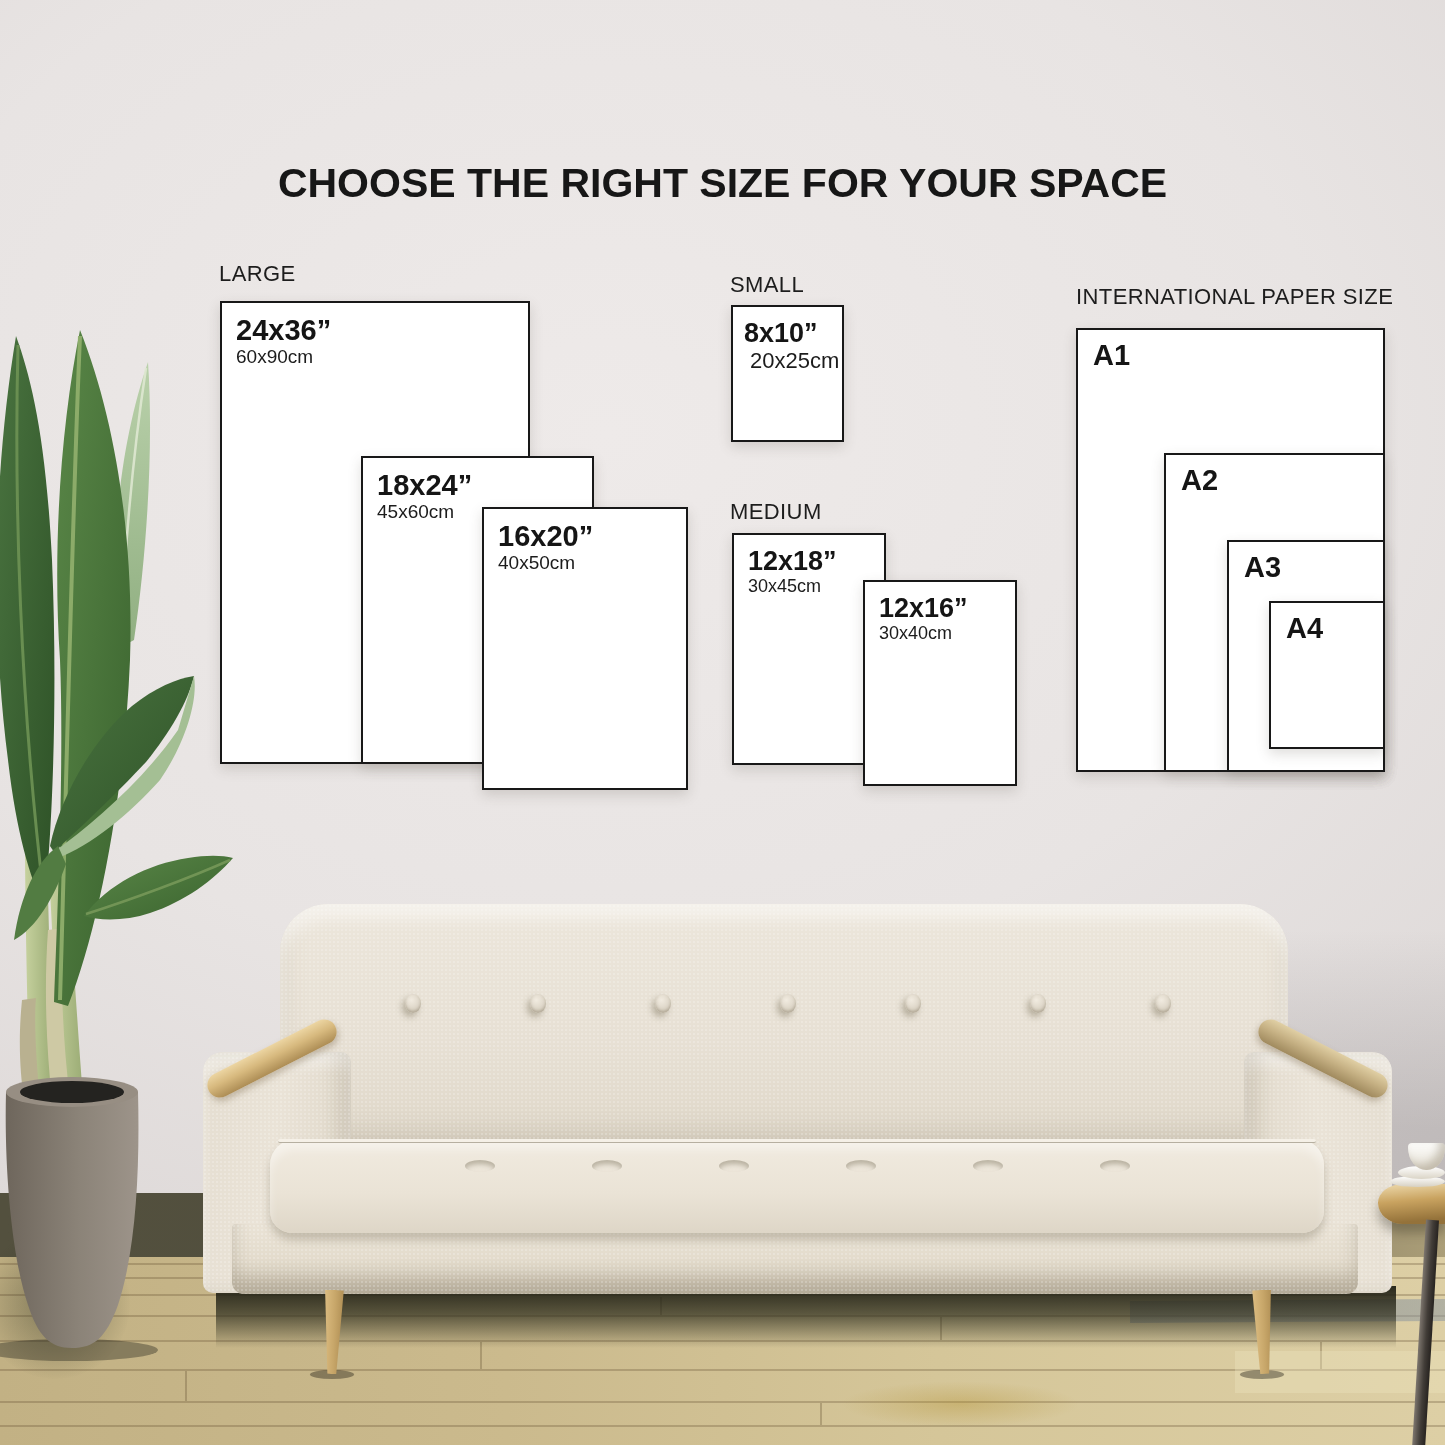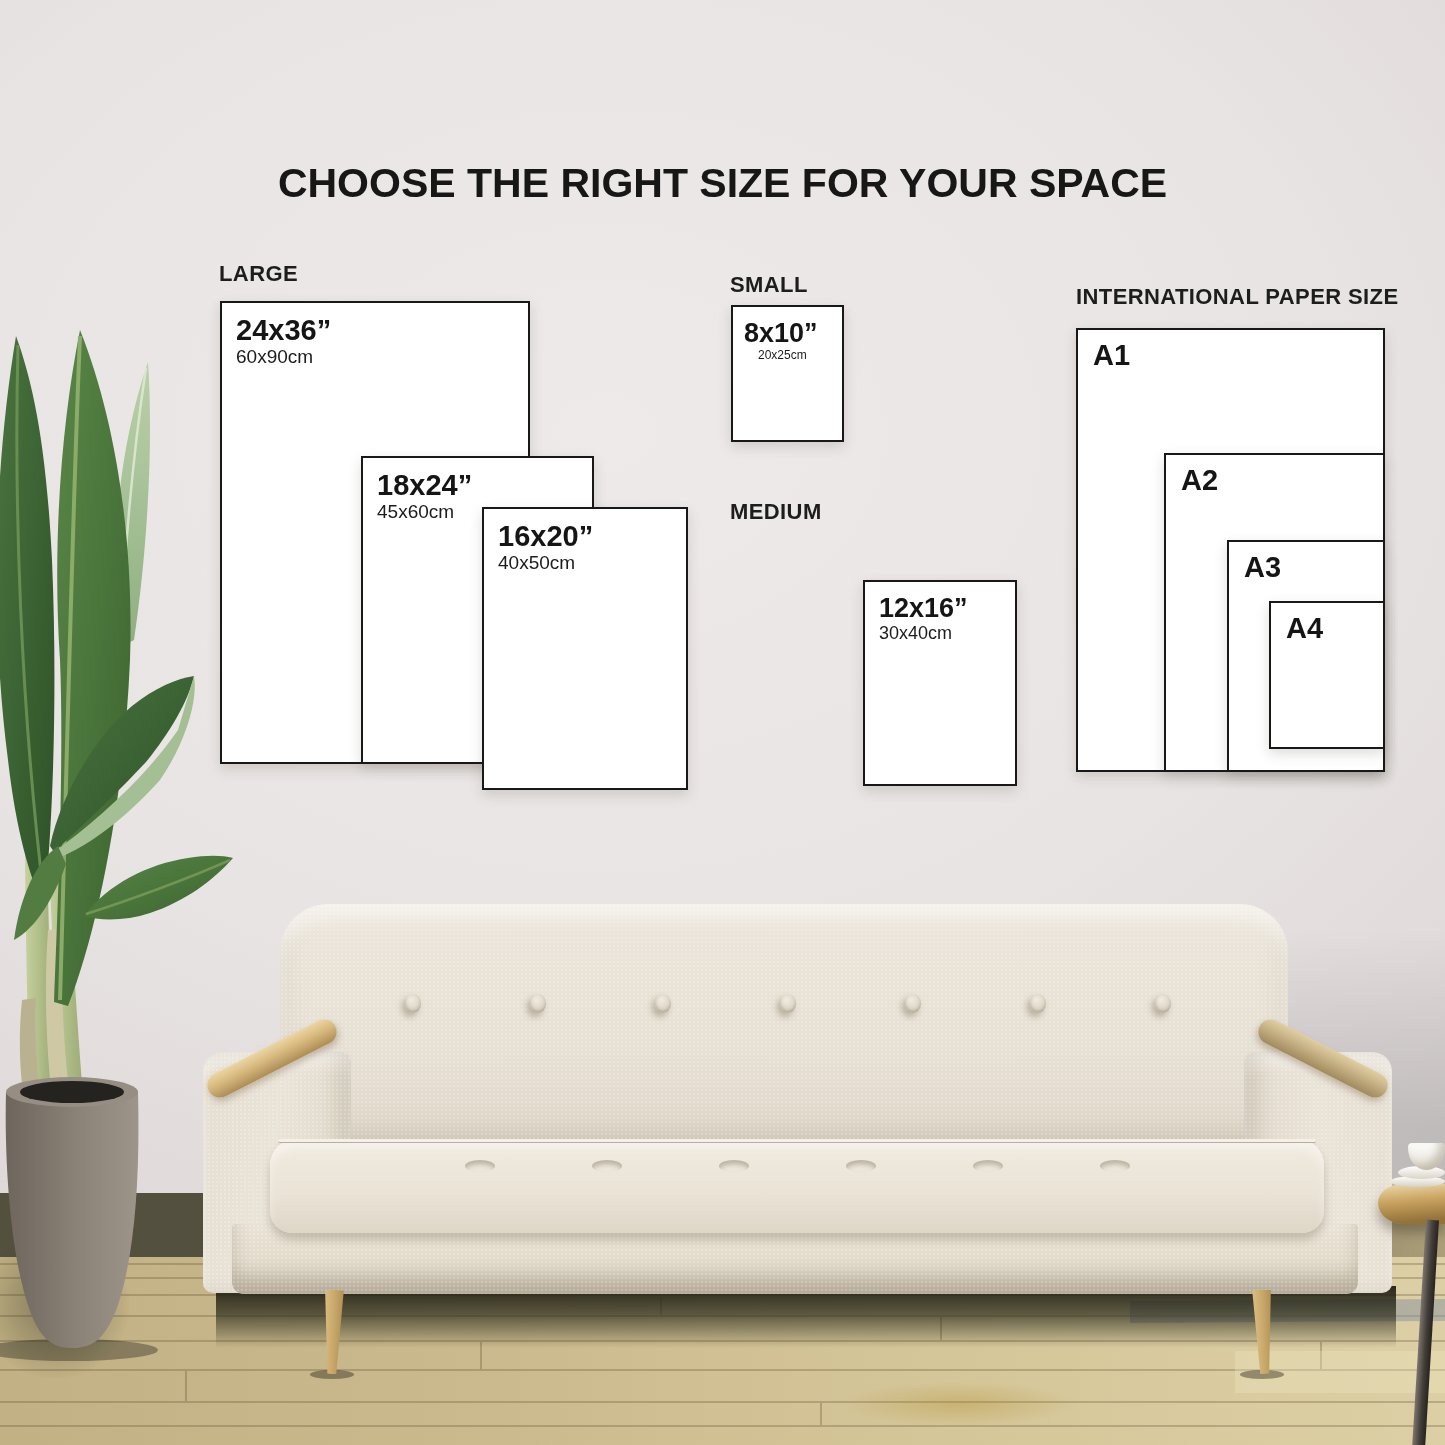--- a/index.html
+++ b/index.html
@@ -8,21 +8,21 @@
          background:radial-gradient(115% 85% at 42% 32%, #edе9e8 0%, #e9e5e4 38%, #ded9d8 70%, #d0cccb 100%);
          background-color:#a3a3a3;}
   .wall{position:absolute;inset:0;z-index:0;
         background:radial-gradient(120% 90% at 42% 30%, #eeeae9 0%, #e8e4e3 42%, #ddd8d7 72%, #cfcbca 100%);}
   .wall-shade-right{position:absolute;right:0;top:930px;width:270px;height:265px;z-index:1;
         background:linear-gradient(180deg, rgba(125,120,122,0) 0%, rgba(125,120,122,.30) 75%);}
 
   
   .title{position:absolute;left:0;top:136px;width:100%;text-align:center;z-index:3;
          font-size:41px;font-weight:700;letter-spacing:0px;color:#171717;line-height:1;}
-  .group-label{position:absolute;z-index:3;font-size:22px;font-weight:700;letter-spacing:.4px;color:#1d1d1d;line-height:1;text-align:right;}
+  .group-label{position:absolute;z-index:3;font-size:22px;font-weight:400;letter-spacing:.4px;color:#1d1d1d;line-height:1;text-align:right;}
   .poster,.paper{position:absolute;background:#fff;border:2px solid #181818;box-sizing:border-box;
          box-shadow:0 5px 12px rgba(80,70,60,.18);}
   .size-in{padding:12px 0 0 14px;font-size:29px;font-weight:700;color:#151515;line-height:1.05;}
   .size-cm{padding:2px 0 0 14px;font-size:19px;font-weight:400;color:#1c1c1c;line-height:1.1;}
   .size-a{padding:10px 0 0 15px;font-size:29px;font-weight:700;color:#151515;line-height:1.05;}
 
   
   .floor{position:absolute;left:0;top:1193px;width:1445px;height:252px;z-index:1;
          background:linear-gradient(90deg,#c2b184 0%,#cbba8d 35%,#d5c699 65%,#ddcfa5 100%);}
   .baseboard{position:absolute;left:0;top:0;width:100%;height:64px;
@@ -149,24 +149,28 @@
     <div class="size-cm">45x60cm</div>
   </div>
   <div class="poster" style="left:482px;top:507px;width:206px;height:283px;z-index:5">
     <div class="size-in">16x20”</div>
     <div class="size-cm">40x50cm</div>
   </div>
 
   <div class="group-label" style="left:730px;top:274px">SMALL</div>
   <div class="poster" style="left:731px;top:305px;width:113px;height:137px;z-index:3">
     <div class="size-in" style="padding-left:11px;font-size:27px">8x10”</div>
-    <div class="size-cm" style="padding-left:25px;font-size:12px">20x25cm</div>
+    <div class="size-cm" style="padding-left:17px;font-size:22px">20x25cm</div>
   </div>
 
   <div class="group-label" style="left:730px;top:501px">MEDIUM</div>
+  <div class="poster" style="left:732px;top:533px;width:154px;height:232px;z-index:3">
+    <div class="size-in" style="font-size:27px">12x18”</div>
+    <div class="size-cm" style="font-size:18px">30x45cm</div>
+  </div>
   <div class="poster" style="left:863px;top:580px;width:154px;height:206px;z-index:4">
     <div class="size-in" style="font-size:27px">12x16”</div>
     <div class="size-cm" style="font-size:18px">30x40cm</div>
   </div>
 
   <div class="group-label" style="left:1076px;top:286px">INTERNATIONAL PAPER SIZE</div>
   <div class="paper" style="left:1076px;top:328px;width:309px;height:444px;z-index:2">
     <div class="size-a">A1</div>
   </div>
   <div class="paper" style="left:1164px;top:453px;width:221px;height:319px;z-index:3">

